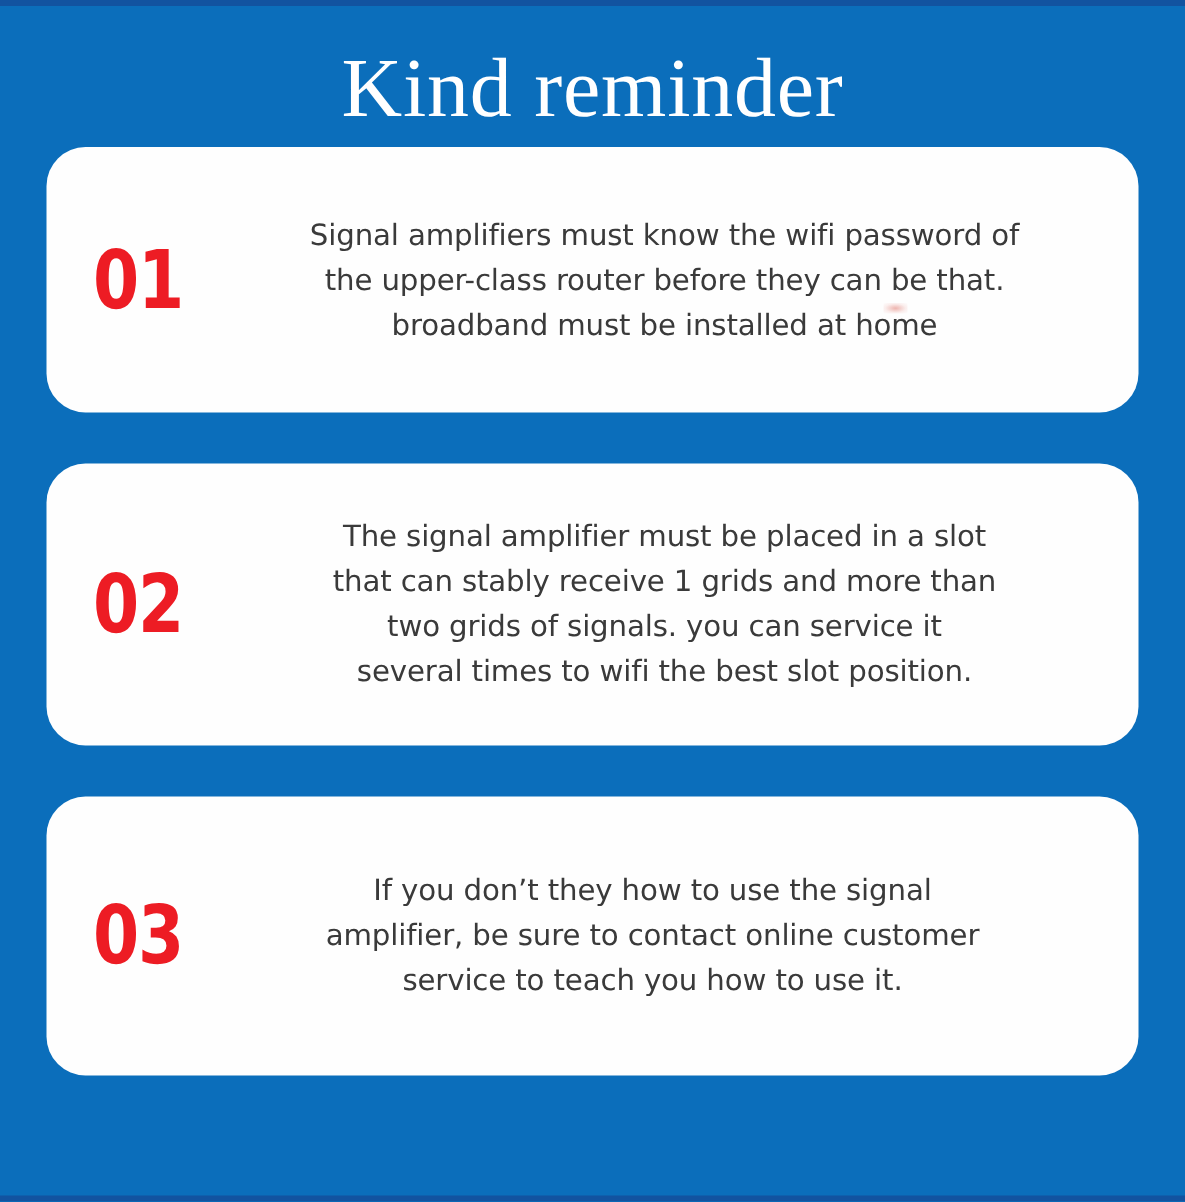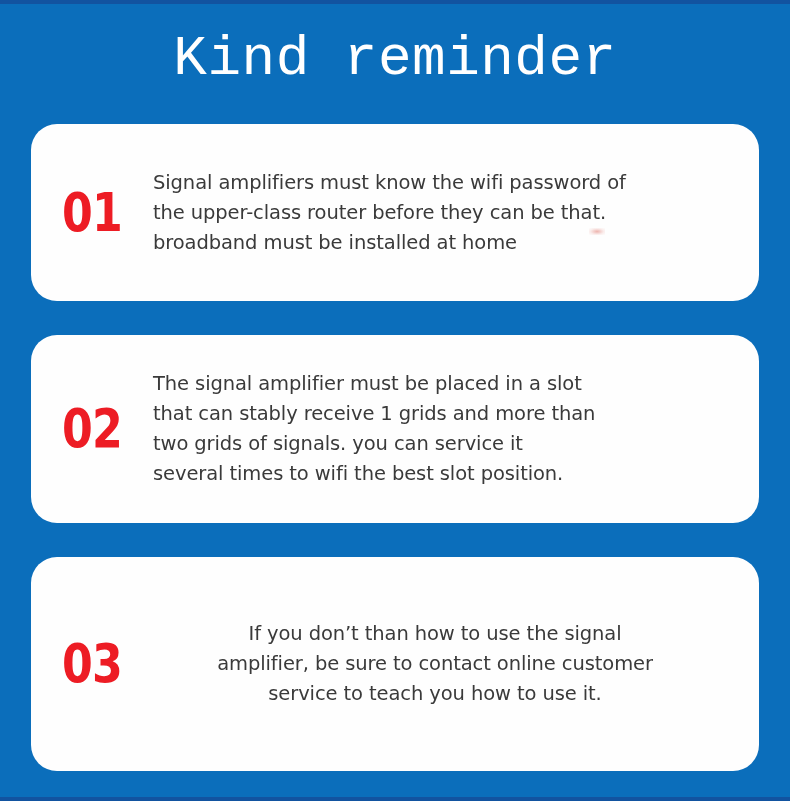--- a/index.html
+++ b/index.html
@@ -34,28 +34,28 @@
     position: absolute;
     inset: 0;
     padding: 0 31px;
     display: flex;
     flex-direction: column;
   }
 
   
   .title {
     color: #FFFFFF;
-    font-family: Liberation Mono, monospace;
+    font-family: Liberation Serif, serif;
     font-weight: 300;
     font-size: 56px;
     line-height: 1;
     letter-spacing: 0.5px;
     text-align: center;
     margin-top: 31px;
-    margin-bottom: 37px;
+    margin-bottom: 11px;
     user-select: none;
   }
 
   
   .cards {
     display: flex;
     flex-direction: column;
     gap: 34px;
   }
 
@@ -63,21 +63,21 @@
     background: #FEFEFE;
     border-radius: 26px;
     display: flex;
     align-items: center;
     position: relative;
     padding: 10px 16px 10px 0;
   }
 
   .card-1 { height: 177px; }
   .card-2 { height: 188px; }
-  .card-3 { height: 214px; }
+  .card-3 { height: 186px; }
 
   .card-number {
     flex: 0 0 auto;
     width: 122px;
     text-align: center;
     color: #ED1C24;
     font-family: "DejaVu Sans", sans-serif;
     font-weight: bold;
     font-size: 54px;
     line-height: 1;
@@ -93,21 +93,21 @@
     font-weight: 400;
     font-size: 19.5px;
     line-height: 30px;
     letter-spacing: -0.1px;
     padding-right: 10px;
   }
 
   .card-text.align-left   { text-align: left; }
   .card-text.align-center { text-align: center; padding-right: 26px; }
 
-  .card-text .line { display: block; white-space: nowrap; }
+  .card-text .line { display: block; white-space: nowrap; text-align: center; }
   .card-text.align-center .line { white-space: nowrap; }
 
   
   .smudge {
     position: absolute;
     left: 558px;
     top: 104px;
     width: 16px;
     height: 7px;
     background: radial-gradient(ellipse at center, rgba(224,120,110,0.55) 0%, rgba(224,120,110,0.12) 60%, rgba(224,120,110,0) 100%);
@@ -142,20 +142,20 @@
         <span class="line">The signal amplifier must be placed in a slot</span>
         <span class="line">that can stably receive 1 grids and more than</span>
         <span class="line">two grids of signals. you can service it</span>
         <span class="line">several times to wifi the best slot position.</span>
       </div>
     </div>
 
     <div class="card card-3">
       <div class="card-number">03</div>
       <div class="card-text align-center">
-        <span class="line">If you don’t than how to use the signal</span>
+        <span class="line">If you don’t they how to use the signal</span>
         <span class="line">amplifier, be sure to contact online customer</span>
         <span class="line">service to teach you how to use it.</span>
       </div>
     </div>
 
   </div>
 </div>
 
 </body></html>

